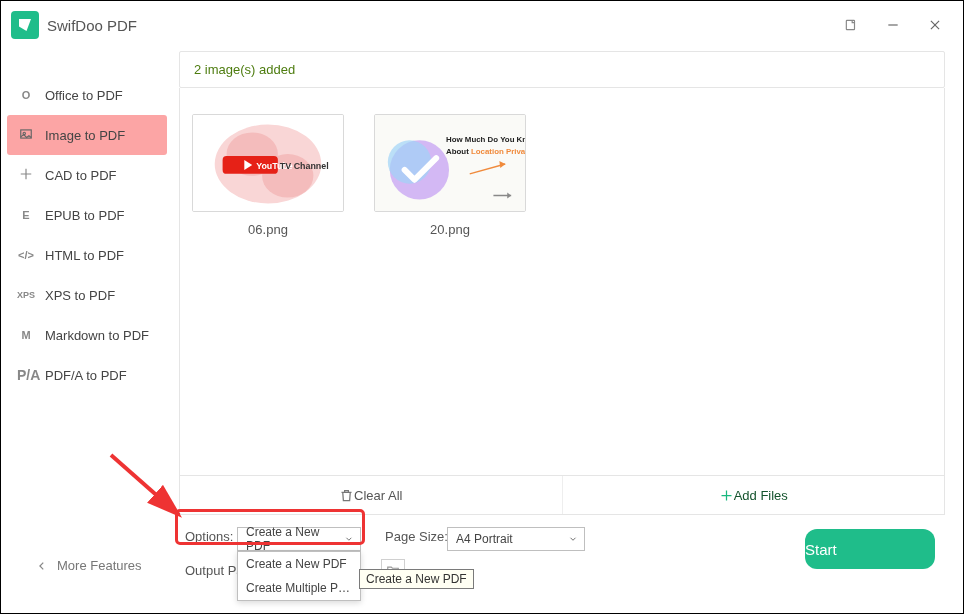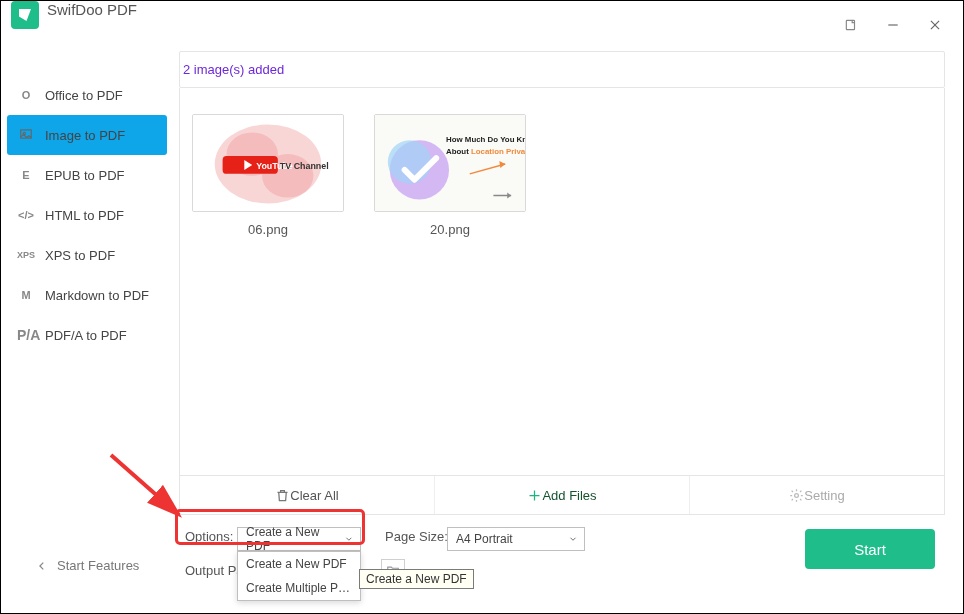--- a/index.html
+++ b/index.html
@@ -1,53 +1,53 @@
 <!DOCTYPE html>
 <html><head>
 <meta charset="utf-8">
 <style>
   * { box-sizing: border-box; margin: 0; padding: 0; font-family: -apple-system, "Segoe UI", Arial, sans-serif; }
   body { width: 964px; height: 614px; background: #fff; color: #333; position: relative; overflow: hidden; border:1px solid #000;}
   
-  .titlebar { display: flex; height: 48px; padding: 0 10px; }
+  .titlebar { display: flex; align-items: center; height: 48px; padding: 0 10px; }
   .app-logo { width: 28px; height: 28px; background: #1fbd8a; border-radius: 4px; display:flex; align-items:center; justify-content:center; margin-right:8px; }
   .app-logo svg { width:18px; height:18px; }
   .app-title { font-size: 15px; color:#555; }
   .titlebar-right { margin-left:auto; display:flex; gap:6px; align-items:center;}
   .win-btn { width:36px; height:32px; display:flex; align-items:center; justify-content:center; color:#666; }
   .win-btn svg{ width:14px; height:14px; }
   
   .main { display:flex; height: calc(100% - 48px - 98px); }
   .sidebar { width: 172px; padding-top: 26px; }
   .side-item { display:flex; align-items:center; gap:10px; height:40px; padding:0 16px; font-size:13px; color:#444; cursor:pointer;}
-  .side-item.active { background:#0ea5e9; border-radius:3px; margin:0 6px; padding:0 10px;}
+  .side-item.active { background:#fca5a5; border-radius:3px; margin:0 6px; padding:0 10px;}
   .side-item .ic { width:18px; text-align:center; font-size:11px; color:#888; font-weight:600;}
   .side-item .ic svg{width:14px;height:14px;}
   .content { flex:1; padding: 2px 18px 0 6px; display:flex; flex-direction:column;}
-  .status-row { border:1px solid #e5e5e5; border-radius:2px; padding:10px 3px; color:#6d28d9; font-size:13px; }
+  .status-row { border:1px solid #e5e5e5; border-radius:2px; padding:10px 14px; color:#4d7c0f; font-size:13px; }
   .thumb-area { border:1px solid #e5e5e5; border-top:none; flex:1; padding:26px 12px; display:flex; gap:30px; align-content:flex-start; flex-wrap:wrap;}
   .thumb { width:152px; text-align:center; }
   .thumb .frame { width:152px; height:98px; border:1px solid #d9d9d9; border-radius:2px; display:flex; align-items:center; justify-content:center; overflow:hidden; background:#fff;}
   .thumb .cap { margin-top:10px; font-size:13px; color:#555;}
   .action-row { display:flex; border:1px solid #e5e5e5; border-top:none; }
   .act { flex:1; height:38px; display:flex; align-items:center; justify-content:center; gap:0; font-size:13px; color:#555; border-right:1px solid #eee;}
   .act:last-child{border-right:none;}
   .act.green{ color:#14532d;}
   .act svg{width:15px;height:15px;}
   
   .bottom { height:98px; position:relative; }
   .bottom-left { position:absolute; left:36px; bottom:40px; display:flex; align-items:center; gap:10px; font-size:13px; color:#777;}
   .bottom-left svg{width:10px;height:10px;}
   .opt-label { position:absolute; left:184px; top:14px; font-size:13px; color:#555;}
   .combo { position:absolute; border:1px solid #bfbfbf; height:24px; background:#fff; display:flex; align-items:center; justify-content:space-between; padding:0 6px 0 8px; font-size:12px; color:#444;}
   #opt-combo{ left:236px; top:12px; width:124px; }
   .ps-label{ position:absolute; left:384px; top:14px; font-size:13px; color:#555;}
   #ps-combo{ left:446px; top:12px; width:138px; }
   .output-label{ position:absolute; left:184px; top:48px; font-size:13px; color:#555;}
-  .start-btn{ position:absolute; right:28px; top:14px; width:130px; height:40px; background:#1fbd8a; color:#fff; border-radius:4px; display:flex; align-items:center; justify-content:center; font-size:15px;}
+  .start-btn{ position:absolute; right:28px; top:14px; width:130px; height:40px; background:#1fbd8a; color:#fff; border-radius:12px; display:flex; align-items:center; font-size:15px;}
   .dropdown-pop { position:absolute; left:236px; top:36px; width:124px; border:1px solid #bfbfbf; background:#fff; box-shadow:0 2px 6px rgba(0,0,0,.15);}
   .dropdown-pop .opt{ padding:5px 8px; font-size:12px; color:#444; white-space:nowrap; overflow:hidden; text-overflow:ellipsis;}
   .tooltip { position:absolute; left:358px; top:54px; border:1px solid #7a7a7a; background:#fffff3; padding:2px 6px; font-size:12px; color:#333;}
   .redbox2 { position:absolute; left:174px; top:508px; width:190px; height:36px; border:3px solid #e33; border-radius:5px; pointer-events:none;}
   .arrow { position:absolute; left:104px; top:448px; pointer-events:none;}
   .caret{width:10px;height:10px;}
   .folder-icon{ position:absolute; left:380px; top:44px; width:24px; height:22px; border:1px solid #d0d0d0; display:flex;align-items:center;justify-content:center;}
   .folder-icon svg{width:14px;height:14px;}
 </style>
 </head>
@@ -87,20 +87,26 @@
         <span class="ic">O</span>
         <span>Office to PDF</span>
       </div>
     <div class="side-item active">
         <span class="ic"><svg viewBox="0 0 24 24" fill="none" stroke="#666" stroke-width="2">
             <rect x="3" y="5" width="18" height="14"></rect>
             <circle cx="9" cy="11" r="2"></circle>
             <path d="M3 17 l5-4 5 5 4-3 4 3"></path>
           </svg></span>
         <span>Image to PDF</span>
+      </div>
+    <div class="side-item">
+        <span class="ic"><svg viewBox="0 0 24 24" fill="none" stroke="#888" stroke-width="2">
+            <path d="M12 3 v18 M3 12 h18"></path>
+          </svg></span>
+        <span>CAD to PDF</span>
       </div>
     <div class="side-item">
         <span class="ic">E</span>
         <span>EPUB to PDF</span>
       </div>
     <div class="side-item">
         <span class="ic">&lt;/&gt;</span>
         <span>HTML to PDF</span>
       </div>
     <div class="side-item">
@@ -159,37 +165,30 @@
             <path d="M4 7h16 M9 7V4h6v3 M6 7l1 13h10l1-13"></path>
           </svg>
         <span>Clear All</span>
       </div>
       <div class="act green">
         <svg viewBox="0 0 24 24" fill="none" stroke="#19b77e" stroke-width="2">
             <path d="M12 4v16 M4 12h16"></path>
           </svg>
         <span>Add Files</span>
       </div>
-      <div class="act" style="color:#aaa">
-        <svg viewBox="0 0 24 24" fill="none" stroke="#bbb" stroke-width="2">
-            <circle cx="12" cy="12" r="3"></circle>
-            <path d="M12 2v3M12 19v3M4.2 4.2l2.1 2.1M17.7 17.7l2.1 2.1M2 12h3M19 12h3M4.2 19.8l2.1-2.1M17.7 6.3l2.1-2.1"></path>
-          </svg>
-        <span>Setting</span>
-      </div>
     </div>
   </div>
 </div>
 
 <div class="bottom">
   <div class="bottom-left">
     <svg viewBox="0 0 24 24" fill="none" stroke="#888" stroke-width="3">
         <path d="M15 4 L7 12 L15 20"></path>
       </svg>
-    <span>Start Features</span>
+    <span>More Features</span>
   </div>
 
   <span class="opt-label">Options:</span>
   <div id="opt-combo" class="combo">
     <span>Create a New PDF</span>
     <svg class="caret" viewBox="0 0 24 24" fill="none" stroke="#555" stroke-width="2">
         <path d="M6 9l6 6 6-6"></path>
       </svg>
   </div>
 

